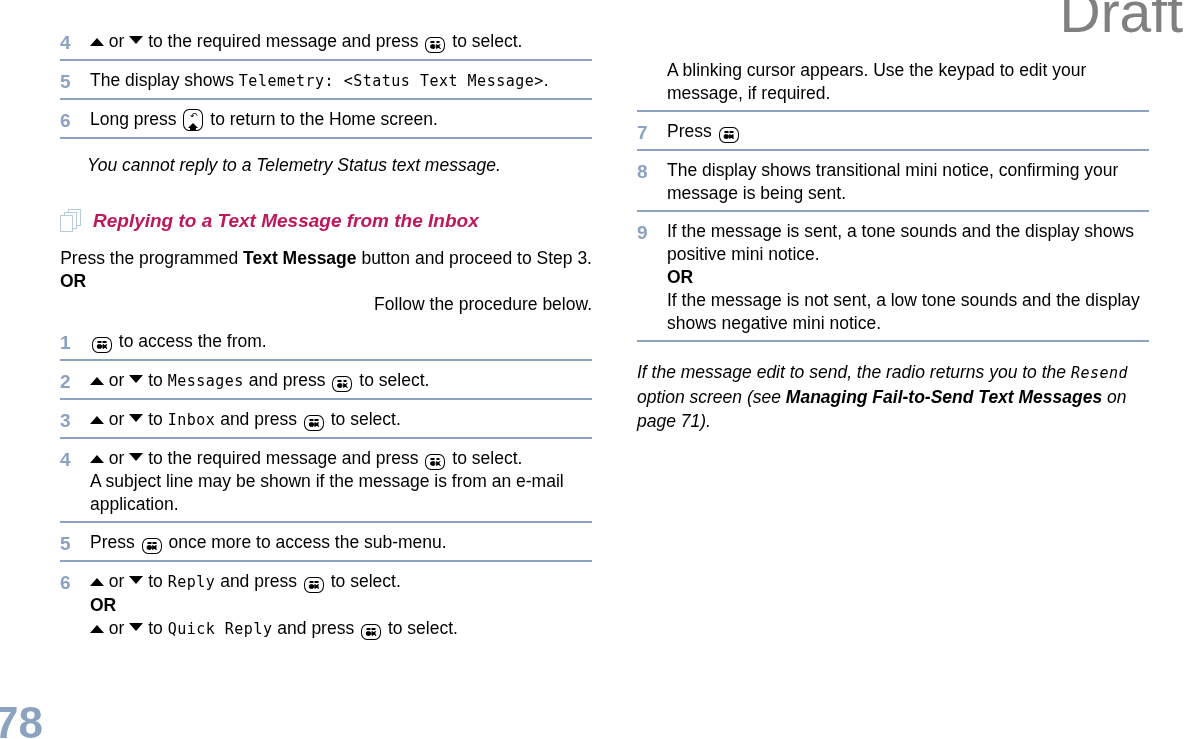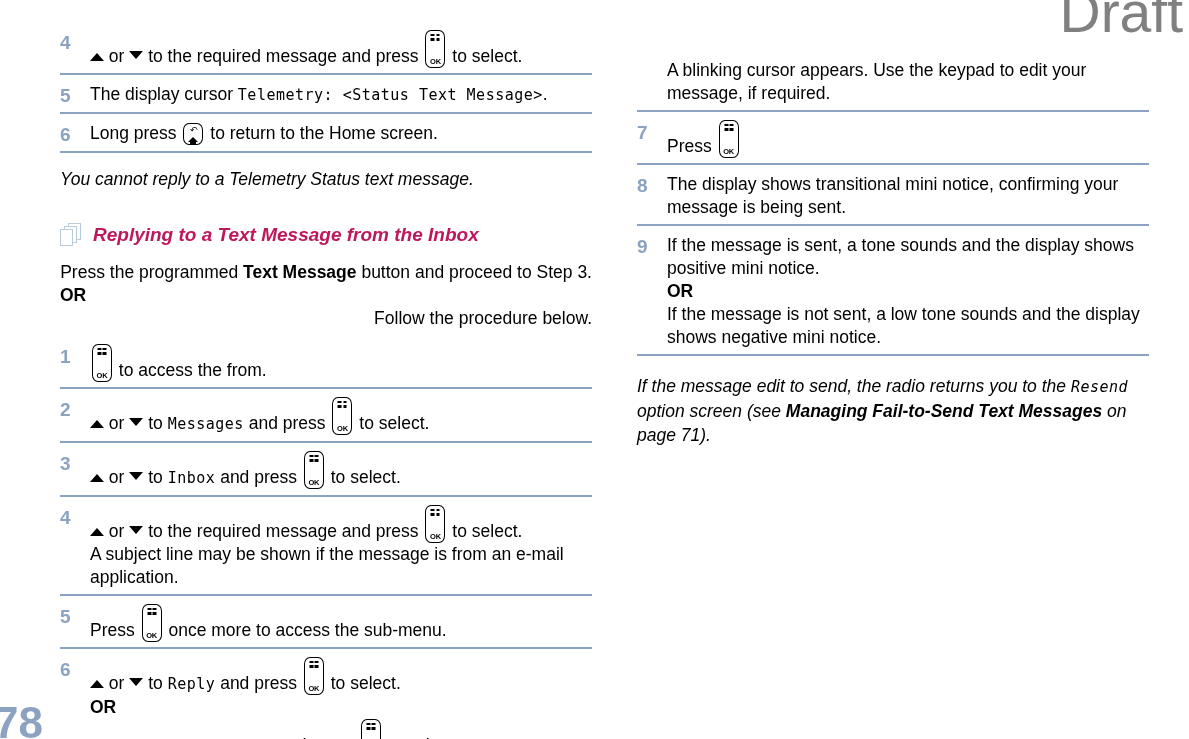--- a/index.html
+++ b/index.html
@@ -143,21 +143,21 @@
     vertical-align: 0.08em;
   }
   .tri-up { border-bottom: 8px solid #000; }
   .tri-dn { border-top: 8px solid #000; vertical-align: 0.16em; }
 
   
   .key-ok {
     display: inline-block;
     position: relative;
     width: 20px;
-    height: 38px;
+    height: 16px;
     border: 1.5px solid #000;
     border-radius: 6px / 7px;
     vertical-align: -6px;
     margin: 0 2px;
     box-sizing: border-box;
     background: #fff;
   }
   .key-ok .grid {
     position: absolute;
     left: 50%;
@@ -251,29 +251,29 @@
           <div class="step-num">4</div>
           <div class="step-body"><span class="tri-up"></span><span> or </span><span class="tri-dn"></span><span> to the required message and press </span><span class="key-ok"><span class="grid">
                 <b></b>
                 <b></b>
                 <b></b>
                 <b></b>
               </span><span class="lbl">OK</span></span><span> to select.</span></div>
         </div>
         <div class="step">
           <div class="step-num">5</div>
-          <div class="step-body"><span>The display cursor </span><span class="disp">Telemetry: &lt;Status Text Message&gt;</span><span>.</span></div>
+          <div class="step-body"><span>The display shows </span><span class="disp">Telemetry: &lt;Status Text Message&gt;</span><span>.</span></div>
         </div>
         <div class="step">
           <div class="step-num">6</div>
           <div class="step-body"><span>Long press </span><span class="key-home"><span class="arc">↶</span><span class="house"></span></span><span> to return to the Home screen.</span></div>
         </div>
       </div>
 
-    <p class="note" style="margin-top:14px;margin-bottom:0;">You cannot reply to a Telemetry Status text message.</p>
+    <p class="note" style="margin-top:14px;margin-bottom:0;margin-left:27px;">You cannot reply to a Telemetry Status text message.</p>
 
     <div class="section-head">
       <span class="pages-icon">
           <i></i>
           <i></i>
           <i></i>
         </span>
       <span class="title">Replying to a Text Message from the Inbox</span>
     </div>
 

